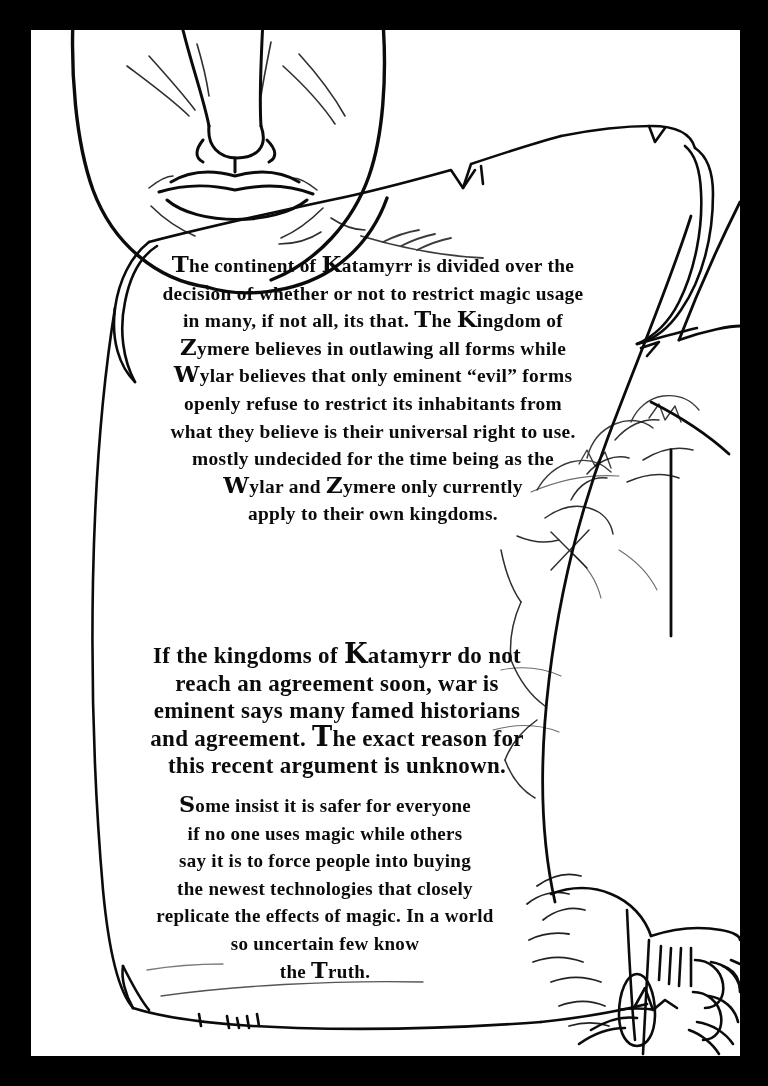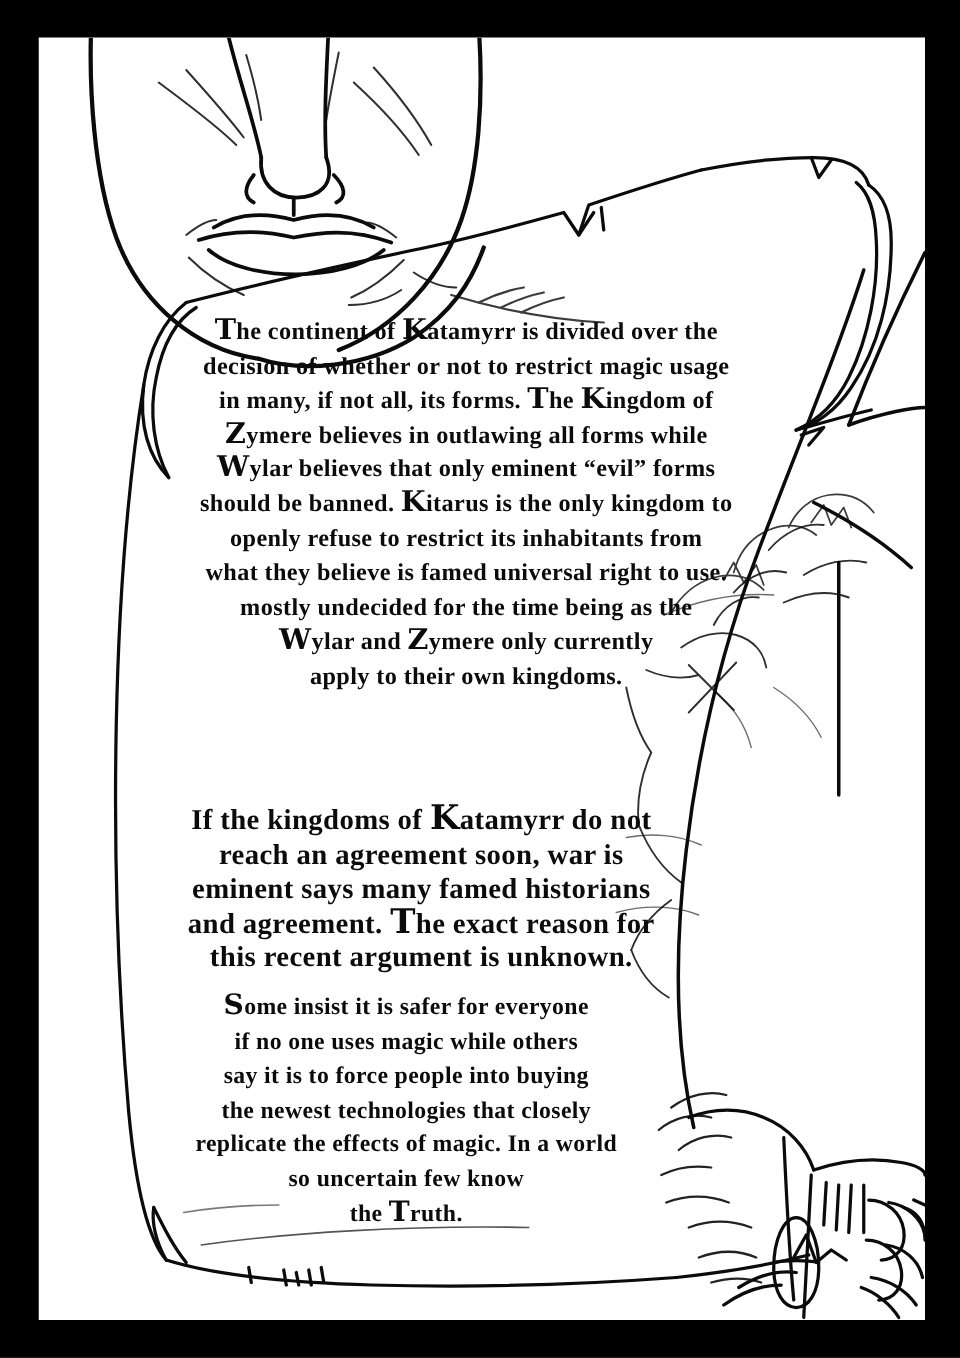--- a/index.html
+++ b/index.html
@@ -249,26 +249,25 @@
         </g>
 
       </svg>
     </div>
 
     <div id="scroll-text">
 
       <div class="para" id="para1">
         <span class="ln"><span class="cap">T</span><span>he continent of </span><span class="cap">K</span><span>atamyrr is divided over the</span></span>
         <span class="ln">decision of whether or not to restrict magic usage</span>
-        <span class="ln"><span>in many, if not all, its forms.  </span><span class="cap">T</span><span>he </span><span class="cap">K</span><span>ingdom of</span></span>
+        <span class="ln"><span>in many, if not all, its that.  </span><span class="cap">T</span><span>he </span><span class="cap">K</span><span>ingdom of</span></span>
         <span class="ln"><span class="cap">Z</span><span>ymere believes in outlawing all forms while</span></span>
         <span class="ln"><span class="cap">W</span><span>ylar believes that only eminent “evil” forms</span></span>
-        <span class="ln"><span>should be banned.  </span><span class="cap">K</span><span>itarus is the only kingdom to</span></span>
         <span class="ln">openly refuse to restrict its inhabitants from</span>
-        <span class="ln">what they believe is famed universal right to use.</span>
+        <span class="ln">what they believe is their universal right to use.</span>
         <span class="ln">mostly undecided for the time being as the</span>
         <span class="ln"><span class="cap">W</span><span>ylar and </span><span class="cap">Z</span><span>ymere only currently</span></span>
         <span class="ln">apply to their own kingdoms.</span>
       </div>
 
       <div class="para" id="para2">
         <span class="ln"><span>If the kingdoms of </span><span class="cap">K</span><span>atamyrr do not</span></span>
         <span class="ln">reach an agreement soon, war is</span>
         <span class="ln">eminent says many famed historians</span>
         <span class="ln"><span>and agreement.  </span><span class="cap">T</span><span>he exact reason for</span></span>

